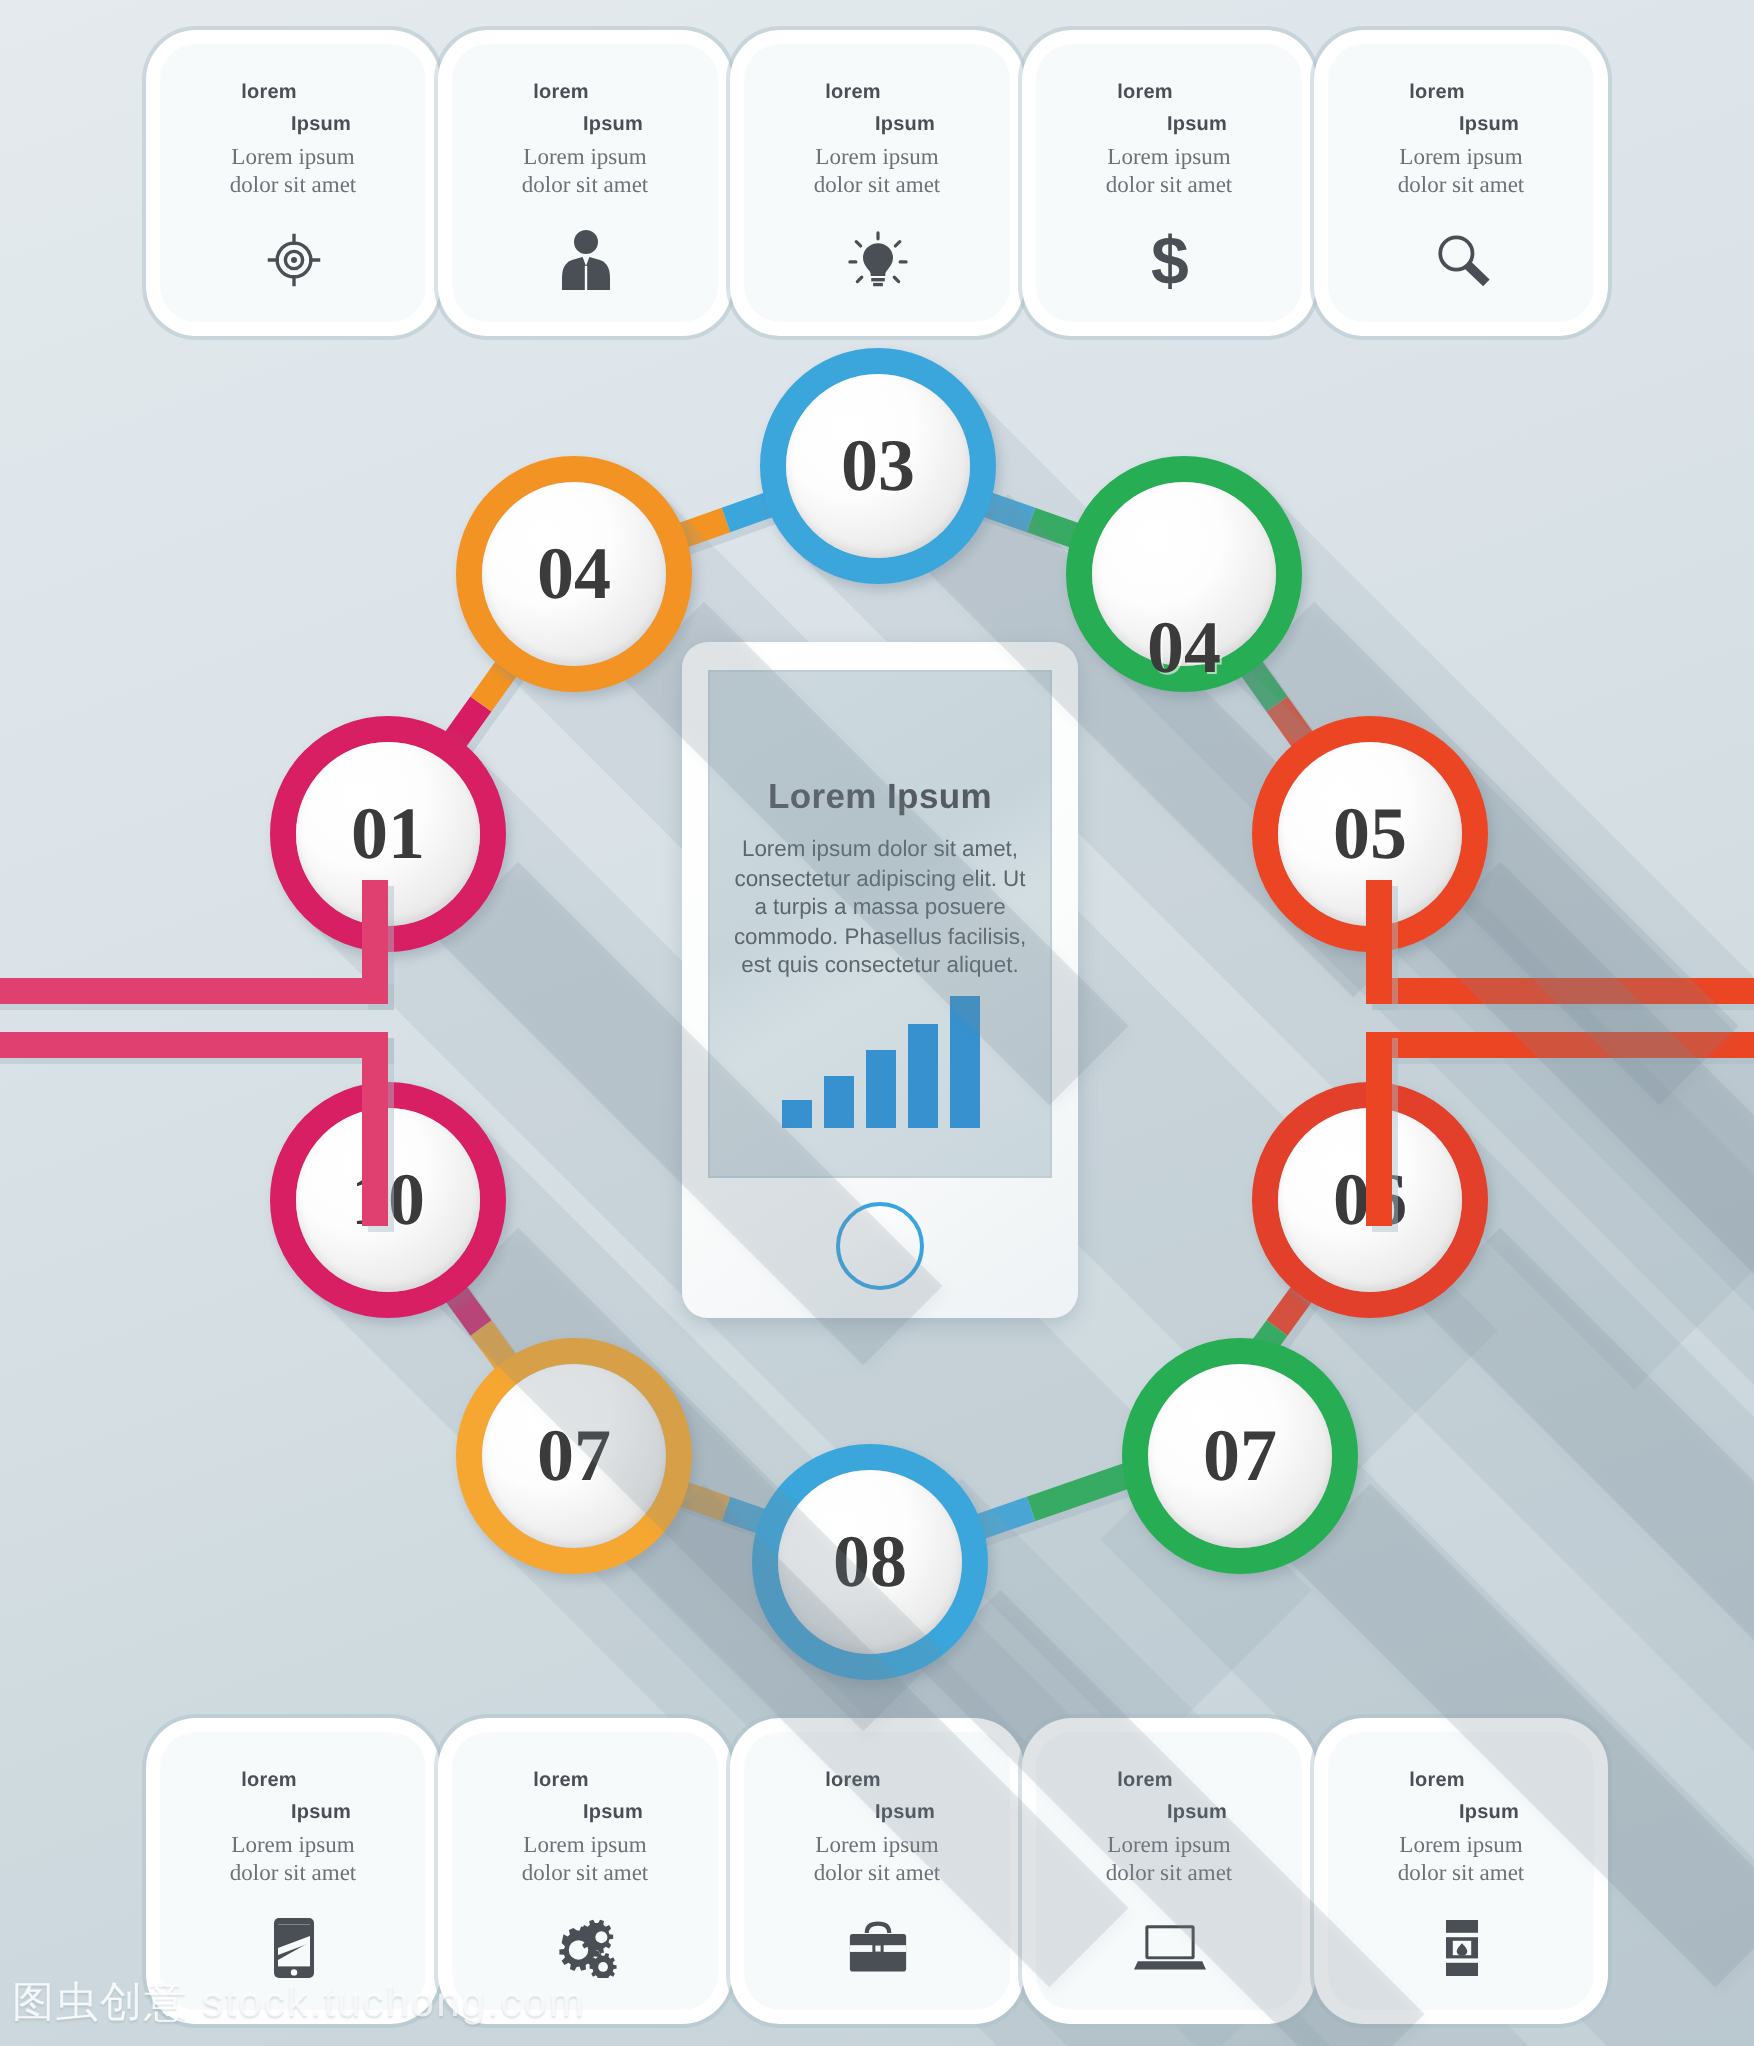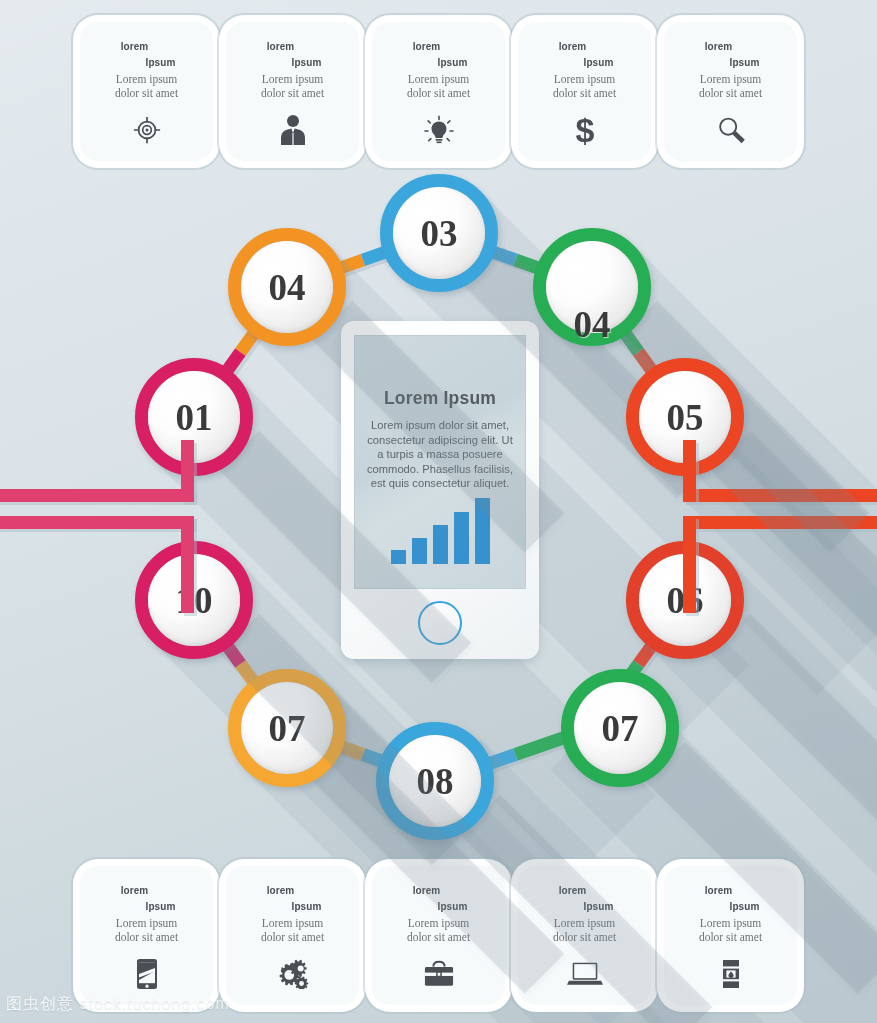--- a/index.html
+++ b/index.html
@@ -95,21 +95,21 @@
   #phone .home{
     position:absolute;left:50%;bottom:14px;transform:translateX(-50%);
     width:40px;height:40px;border-radius:50%;
     background:linear-gradient(150deg,#ffffff,#f0f3f5);
     border:2px solid #38a4e0;
   }
 
   
   #wm{
     position:absolute;left:6px;bottom:8px;z-index:50;
-    font-size:16px;color:rgba(255,255,255,.72);
+    font-size:21px;color:rgba(255,255,255,.72);
     letter-spacing:1px;white-space:nowrap;
     text-shadow:0 1px 1px rgba(120,140,150,.25);
   }
   #wm .cn{color:rgba(255,255,255,.85);}
 </style>
 </head>
 <body>
 
 <div id="stage"></div>
 

